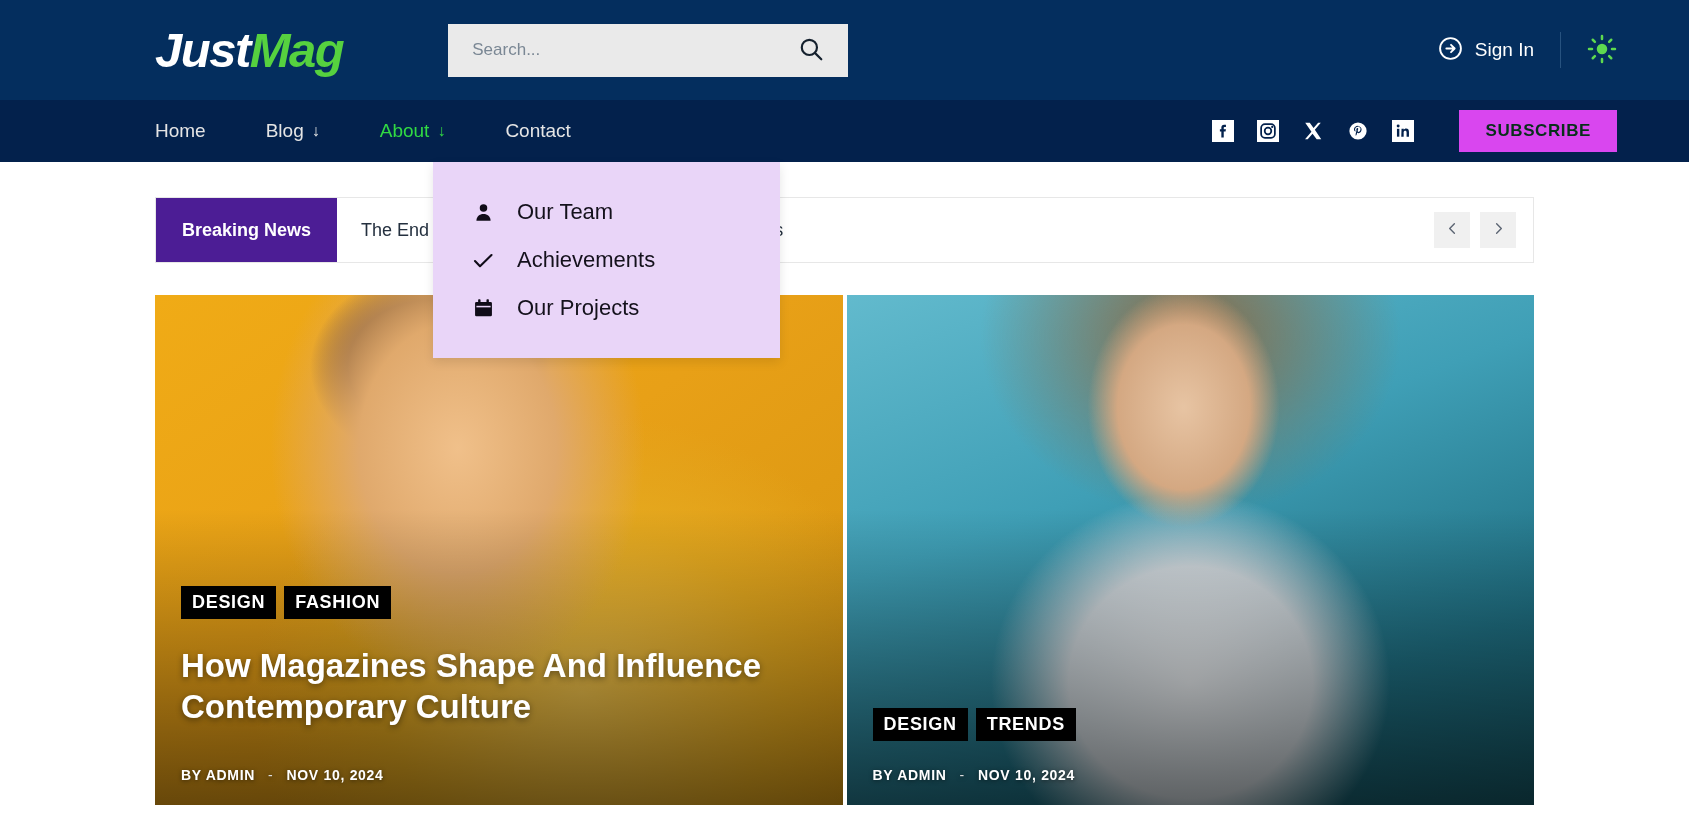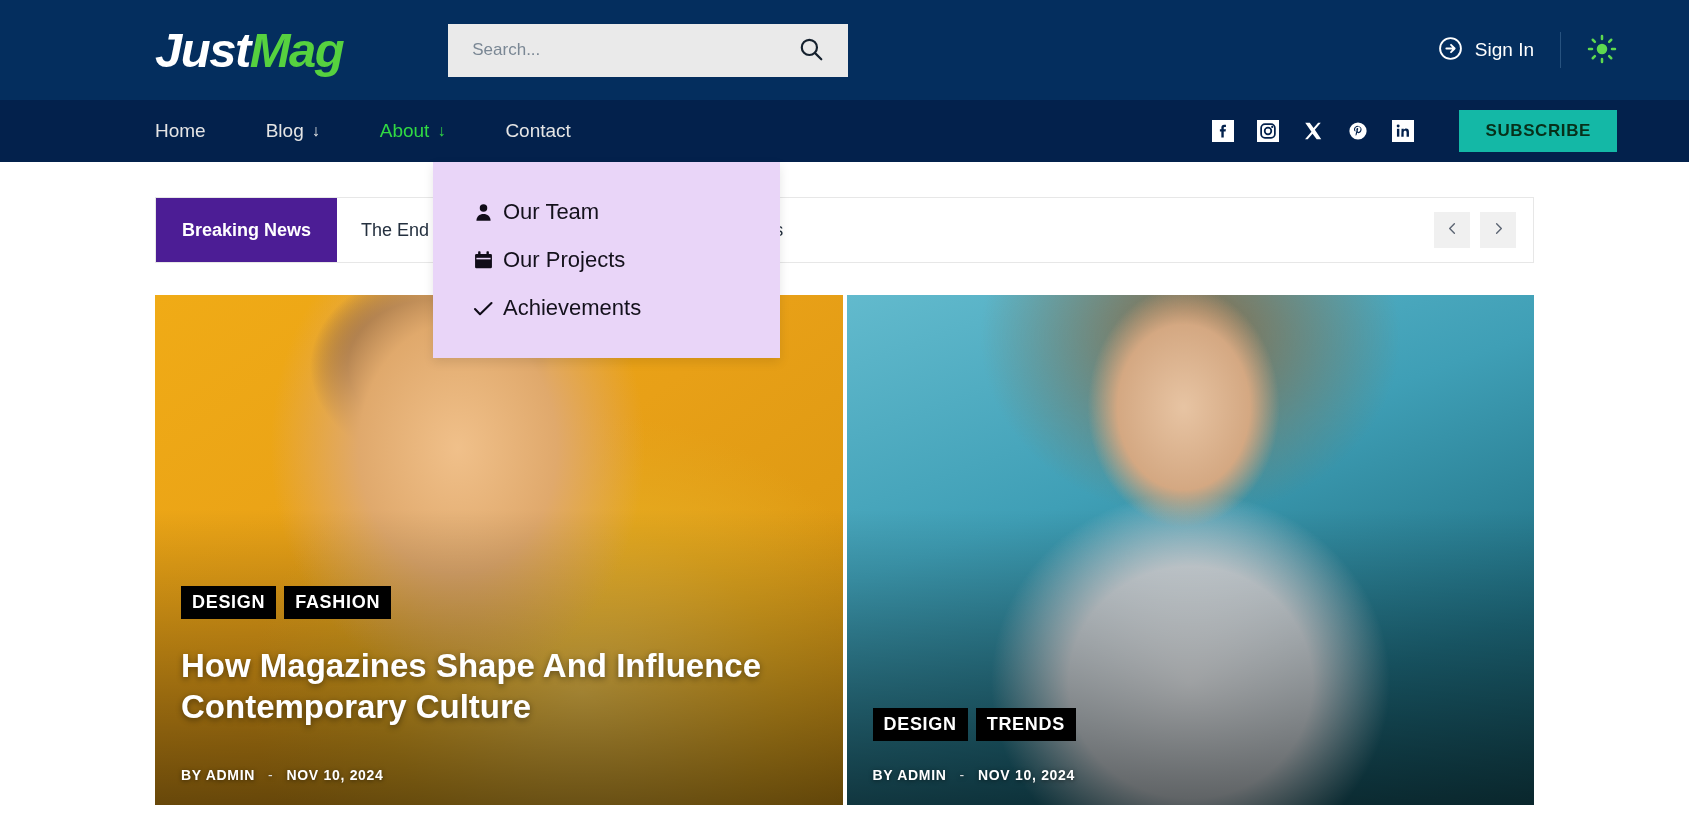--- a/index.html
+++ b/index.html
@@ -69,36 +69,36 @@
   .nav-link.active{ color:#31d943; }
   .nav-arrow{ font-size:16px; }
 
   .nav-right{
     margin-left:auto; margin-right:72px;
     display:flex; align-items:center;
   }
   .social{ display:flex; align-items:center; gap:23px; margin-right:45px; }
   .social-icon{ cursor:pointer; display:flex; align-items:center; }
   .subscribe-btn{
-    background:#14b8a6; color:#07301a;
+    background:#d946ef; color:#07301a;
     border:none; cursor:pointer;
     font-family:"Liberation Sans", sans-serif;
     font-size:17px; font-weight:bold; letter-spacing:0.6px;
     padding:0 26px; height:42px;
   }
 
   
   .dropdown{
     position:absolute; top:62px; left:433px;
     width:347px; background:#e9d5f8;
     padding:26px 0 26px 0; z-index:50;
     box-shadow:0 4px 10px rgba(0,0,0,0.10);
   }
   .dropdown-item{
-    display:flex; align-items:center; gap:8px;
+    display:flex; align-items:center; gap:22px;
     padding:11px 0 11px 38px; cursor:pointer;
     font-size:22px; color:#14111c;
   }
   .dd-icon{ width:24px; display:flex; justify-content:center; }
 
   
   .content{ background:#ffffff; }
   .breaking-bar{
     margin:35px 155px 0 155px;
     height:66px; border:1px solid #e7e7e7;
@@ -290,36 +290,36 @@
       <span class="dd-icon">
         <svg width="23" height="23" viewBox="0 0 24 24" fill="#100c18">
           <circle cx="12" cy="7.3" r="3.9"></circle>
           <path d="M4.6 20.5c0-4.1 3.3-6.9 7.4-6.9s7.4 2.8 7.4 6.9z"></path>
         </svg>
       </span>
       <span>Our Team</span>
     </div>
     <div class="dropdown-item">
       <span class="dd-icon">
+        <svg width="25" height="25" viewBox="0 0 24 24" fill="none" stroke="#100c18" stroke-width="2.1" stroke-linecap="round" stroke-linejoin="round">
+          <path d="M4 12.5l5 5.2L20.5 6.5"></path>
+        </svg>
+      </span>
+      <span>Achievements</span>
+    </div>
+    <div class="dropdown-item">
+      <span class="dd-icon">
         <svg width="23" height="23" viewBox="0 0 24 24" fill="#100c18">
           <rect x="3.2" y="5.2" width="17.6" height="15" rx="1.4"></rect>
           <rect x="6.4" y="2.4" width="2.5" height="4.4" rx="0.8"></rect>
           <rect x="15.1" y="2.4" width="2.5" height="4.4" rx="0.8"></rect>
           <rect x="4.6" y="9.2" width="14.8" height="1.6" fill="#e9d5f8"></rect>
         </svg>
       </span>
       <span>Our Projects</span>
-    </div>
-    <div class="dropdown-item">
-      <span class="dd-icon">
-        <svg width="25" height="25" viewBox="0 0 24 24" fill="none" stroke="#100c18" stroke-width="2.1" stroke-linecap="round" stroke-linejoin="round">
-          <path d="M4 12.5l5 5.2L20.5 6.5"></path>
-        </svg>
-      </span>
-      <span>Achievements</span>
     </div>
   </div>
 </div>
 
 <div class="content">
 
   <div class="breaking-bar">
     <div class="breaking-label">Breaking News</div>
     <div class="breaking-text">The End Of An Era: Nostalgic Magazine Experiences</div>
     <div class="breaking-nav">

